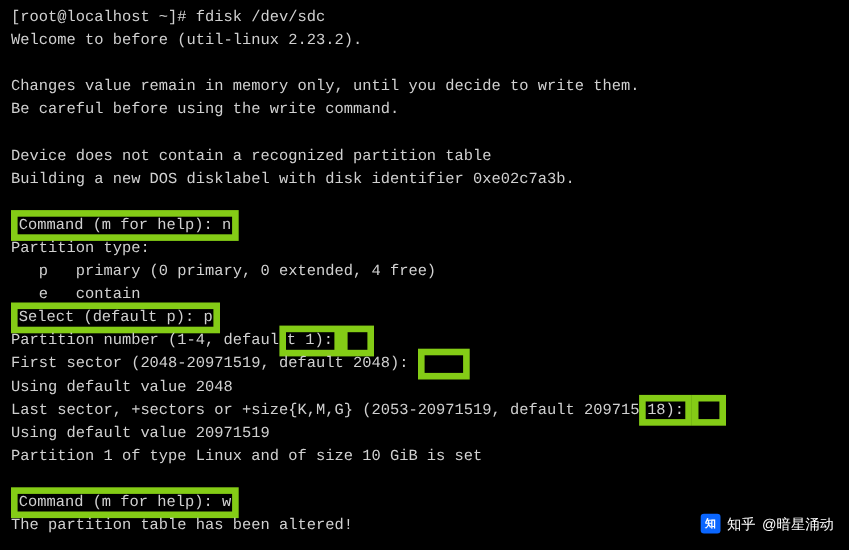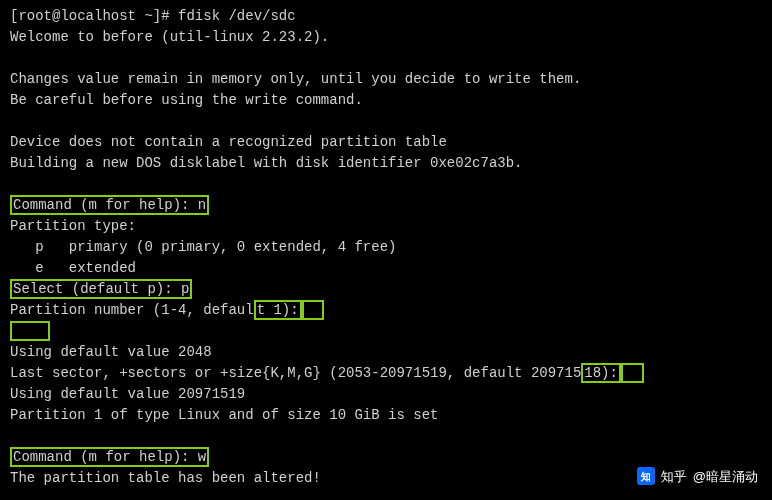--- a/index.html
+++ b/index.html
@@ -18,21 +18,21 @@
       height: 500px;
       position: relative;
       overflow: hidden;
     }
     .line {
       white-space: pre;
       min-height: 21px;
       font-family: Liberation Mono, monospace;
     }
     .hl {
-      border: 2px solid #84cc16;
+      border: 6px solid #84cc16;
       display: inline;
       padding: 0 1px;
     }
     .watermark {
       position: absolute;
       right: 14px;
       bottom: 14px;
       display: flex;
       align-items: center;
       gap: 6px;
@@ -61,24 +61,24 @@
 <div class="line"></div>
 <div class="line">Changes value remain in memory only, until you decide to write them.</div>
 <div class="line">Be careful before using the write command.</div>
 <div class="line"></div>
 <div class="line">Device does not contain a recognized partition table</div>
 <div class="line">Building a new DOS disklabel with disk identifier 0xe02c7a3b.</div>
 <div class="line"></div>
 <div class="line"><span class="hl">Command (m for help): n</span></div>
 <div class="line">Partition type:</div>
 <div class="line">   p   primary (0 primary, 0 extended, 4 free)</div>
-<div class="line">   e   extended</div>
+<div class="line">   e   contain</div>
 <div class="line"><span class="hl">Select (default p): p</span></div>
 <div class="line"><span>Partition number (1-4, defaul</span><span class="hl">t 1):</span><span class="hl">  </span></div>
-<div class="line"><span class="hl">    </span></div>
+<div class="line"><span>First sector (2048-20971519, default 2048): </span><span class="hl">    </span></div>
 <div class="line">Using default value 2048</div>
 <div class="line"><span>Last sector, +sectors or +size{K,M,G} (2053-20971519, default 209715</span><span class="hl">18):</span><span class="hl">  </span></div>
 <div class="line">Using default value 20971519</div>
 <div class="line">Partition 1 of type Linux and of size 10 GiB is set</div>
 <div class="line"></div>
 <div class="line"><span class="hl">Command (m for help): w</span></div>
 <div class="line">The partition table has been altered!</div>
 <div class="line"></div>
 
 <div class="watermark">

